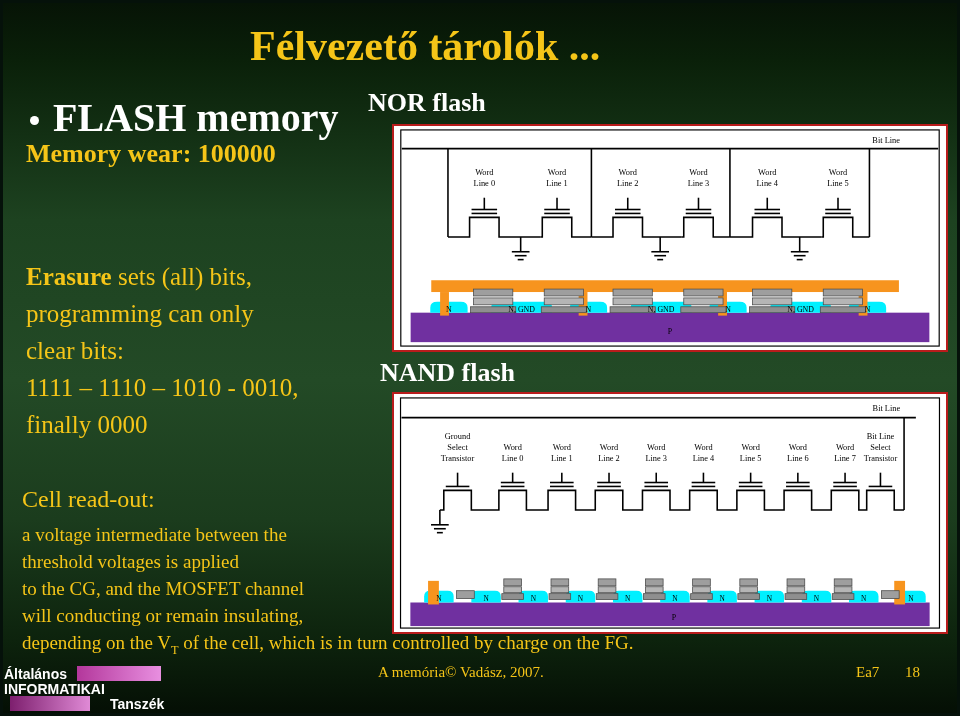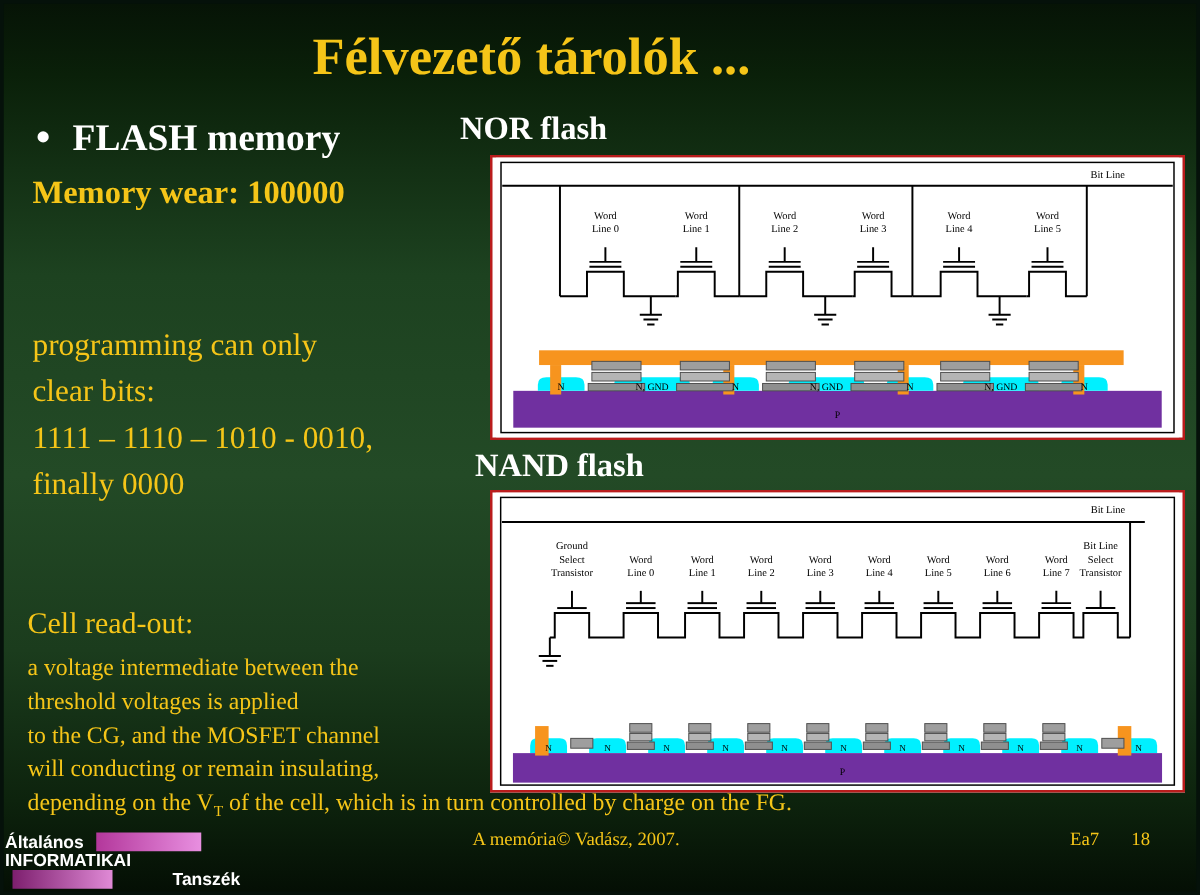--- a/index.html
+++ b/index.html
@@ -50,25 +50,25 @@
     white-space: nowrap;
   }
 
   
   .bullet-row {
     position: absolute;
     left: 30px;
     top: 94px;
     width: 360px;
     color: #ffffff;
-    font-size: 30px;
+    font-size: 40px;
     font-weight: bold;
     display: flex;
     align-items: baseline;
-    gap: 19px;
+    gap: 14px;
   }
   .bullet-dot {
     display: inline-block;
     width: 9px;
     height: 9px;
     border-radius: 50%;
     background: #ffffff;
     flex: 0 0 auto;
     transform: translateY(-6px);
   }
@@ -206,38 +206,41 @@
   }
   #logo-bar-1 {
     left: 73px; top: 0; width: 84px;
     background: linear-gradient(to right, #b3379b, #e88fe0);
   }
   #logo-bar-3 {
     left: 6px; top: 0; width: 80px;
     background: linear-gradient(to right, #7d1f6e, #e08ad6);
   }
   #logo-row-3 { padding-left: 0; }
-  #logo-tanszek { margin-left: 86px; padding-left: 48px; }
+  #logo-tanszek { margin-left: 58px; padding-left: 48px; }
 </style>
 </head>
 <body>
 
 <div id="slide">
   <div id="bg"></div>
 
   <div id="title">Félvezető tárolók ...</div>
 
   <div class="bullet-row">
     <span class="bullet-dot"></span>
     <span>FLASH memory</span>
   </div>
 
   <div id="wear-line1">Memory wear: 100000</div>
 
   <div id="erasure-block">
+    <div>
+      <b>Erasure</b><span> sets (all) bits,</span>
+    </div>
     <div>programming can only</div>
     <div>clear bits:</div>
     <div>1111 – 1110 – 1010 - 0010,</div>
     <div>finally 0000</div>
   </div>
 
   <div id="readout-block">
     <span id="readout-title">Cell read-out:</span>
     <span class="readout-line">a voltage intermediate between the</span>
     <span class="readout-line">threshold voltages is applied</span>

